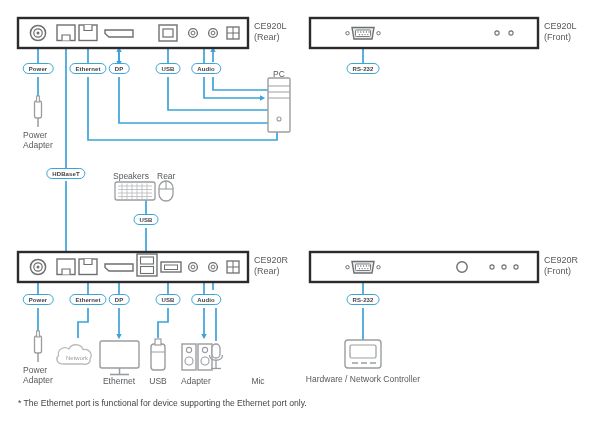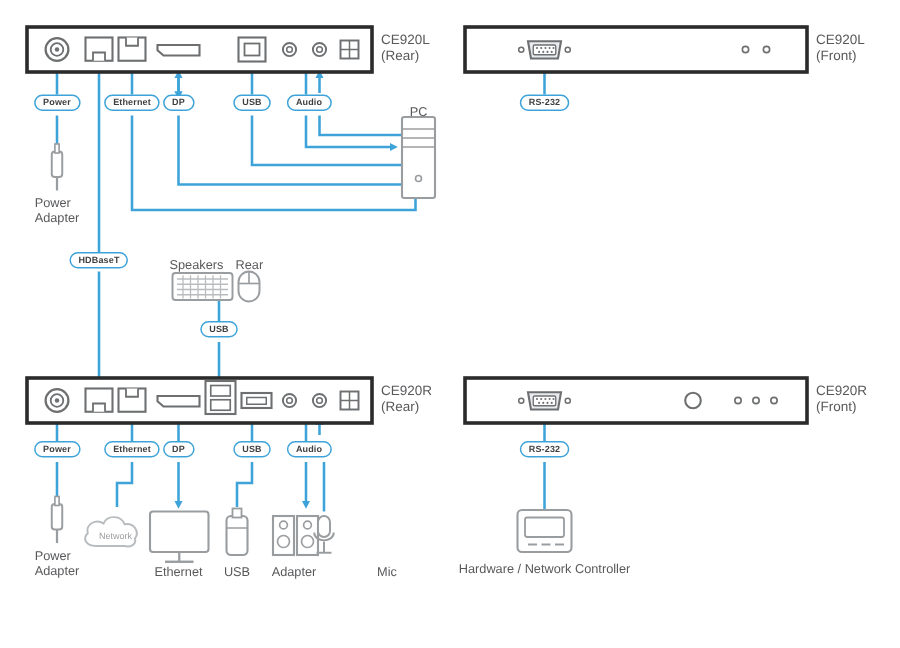--- a/index.html
+++ b/index.html
@@ -339,14 +339,15 @@
   </div>
 
   <div class="lbl c" style="left:77px;top:355px;font-size:6px;color:#9a9da0;">Network</div>
   <div class="lbl c" style="left:119px;top:376px;">Ethernet</div>
   <div class="lbl c" style="left:158px;top:376px;">USB</div>
   <div class="lbl c" style="left:196px;top:376px;">Adapter</div>
   <div class="lbl c" style="left:218px;top:376px;margin-left:40px;">Mic</div>
 
   <div class="lbl c" style="left:363px;top:374px;">Hardware / Network Controller</div>
 
+  <div class="footnote">* The Ethernet port is functional for device supporting the Ethernet port only.</div>
 
 </div>
 
 </body></html>

